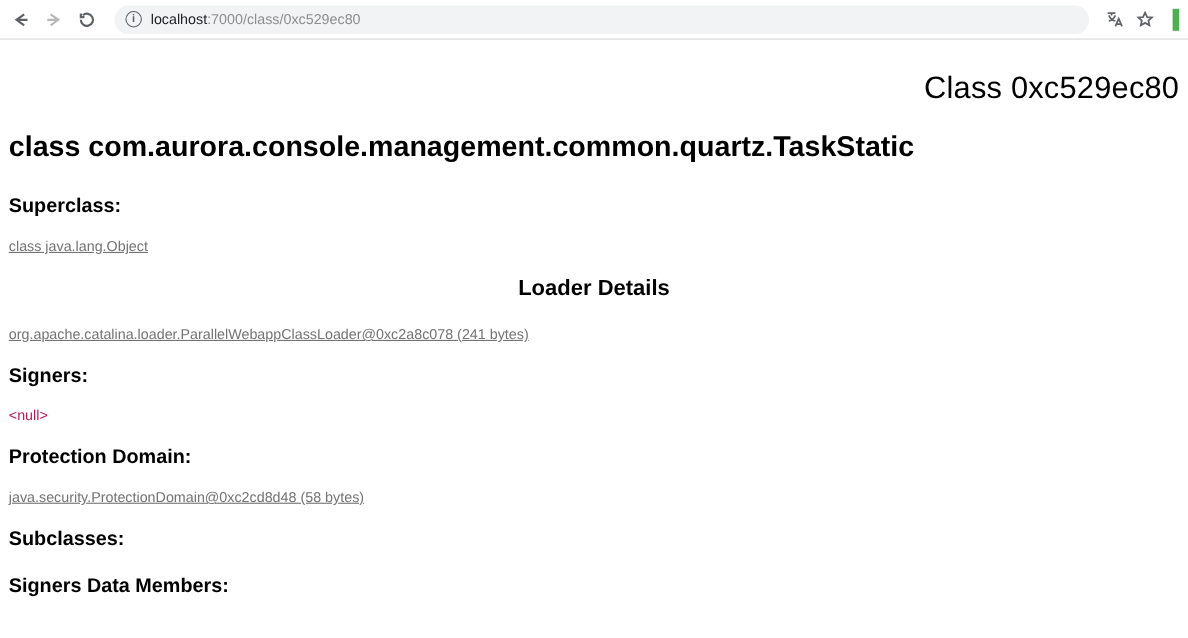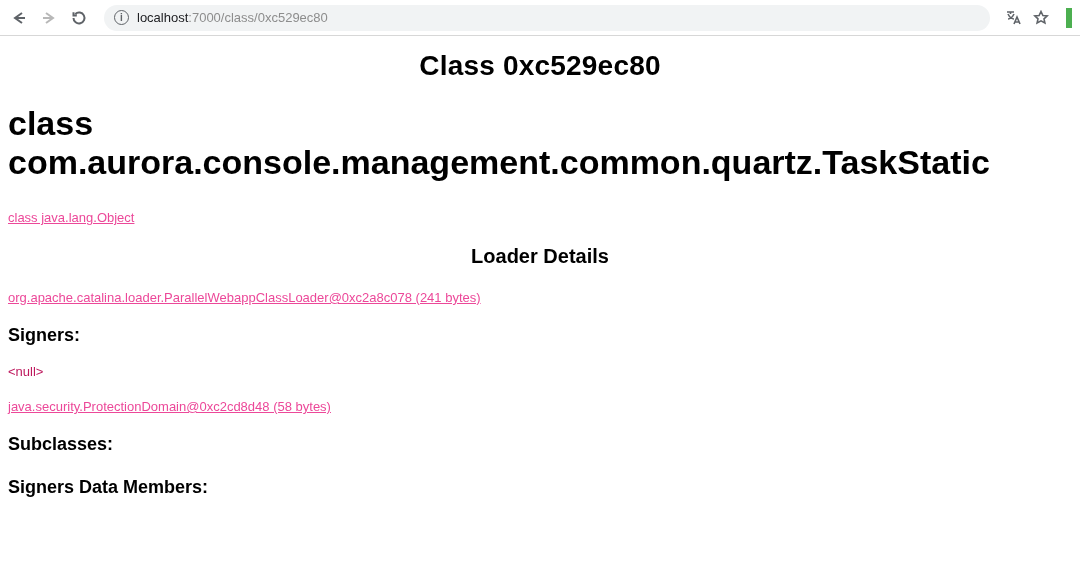--- a/index.html
+++ b/index.html
@@ -58,48 +58,48 @@
     }
     .toolbar-right .icon { width: 18px; height: 18px; display:flex; align-items:center; justify-content:center; }
     .toolbar-right svg { width: 16px; height: 16px; stroke: currentColor; fill: none; stroke-width: 1.6; }
     .green-stub { width:6px; height:20px; background:#4caf50; margin-left:6px; }
 
     .page {
       padding: 0 8px 10px 8px;
       color: #000;
     }
     h1.page-title {
-      text-align: center;
+      text-align: right;
       font-size: 28px;
-      font-weight: 700;
-      margin: 14px 0 22px 0;
+      font-weight: 400;
+      margin: 28px 0 22px 0;
       letter-spacing: 0.2px;
     }
     h2.class-name {
-      font-size: 34px;
+      font-size: 26px;
       font-weight: 700;
       margin: 10px 0 28px 0;
     }
     h3.section-h {
       font-size: 18px;
       font-weight: 700;
       margin: 0 0 18px 0;
     }
     h2.section-h2 {
       font-size: 20px;
       font-weight: 700;
       margin: 0 0 22px 0;
       text-align: center;
     }
     .content p {
       font-size: 13px;
       margin-bottom: 20px;
     }
     a.link-purple {
-      color: #ec4899;
+      color: #737373;
       text-decoration: underline;
     }
     .null-text { color:#be185d; font-size:13px; margin-bottom:20px; }
   </style>
 </head>
 <body>
 
 <div class="browser-toolbar">
   <div class="nav-btn">
     <svg>
@@ -135,33 +135,35 @@
     </div>
     <div class="green-stub"></div>
   </div>
 </div>
 
 <div class="page content">
   <h1 class="page-title">Class 0xc529ec80</h1>
 
   <h2 class="class-name">class com.aurora.console.management.common.quartz.TaskStatic</h2>
 
+  <h3 class="section-h">Superclass:</h3>
   <p>
     <a href="#" class="link-purple">class java.lang.Object</a>
   </p>
 
   <h2 class="section-h2">Loader Details</h2>
 
   <p>
     <a href="#" class="link-purple">org.apache.catalina.loader.ParallelWebappClassLoader@0xc2a8c078 (241 bytes)</a>
   </p>
 
   <h3 class="section-h">Signers:</h3>
   <p class="null-text">&lt;null&gt;</p>
 
+  <h3 class="section-h">Protection Domain:</h3>
   <p>
     <a href="#" class="link-purple">java.security.ProtectionDomain@0xc2cd8d48 (58 bytes)</a>
   </p>
 
   <h3 class="section-h" style="margin-bottom:22px;">Subclasses:</h3>
 
   <h3 class="section-h">Signers Data Members:</h3>
 </div>
 
 </body></html>

